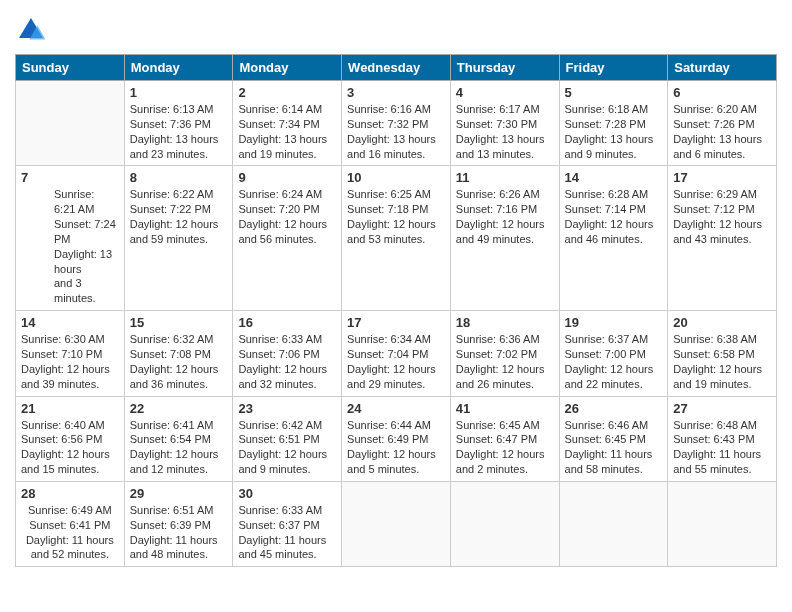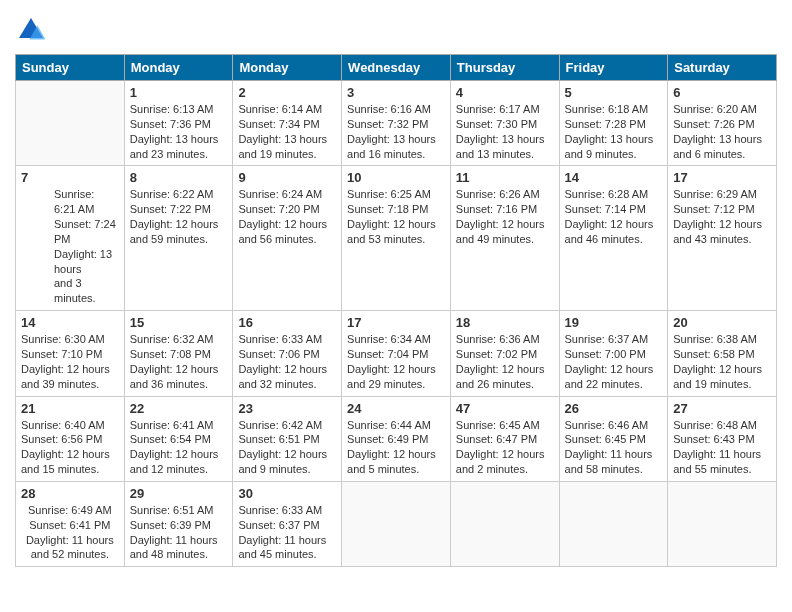--- a/index.html
+++ b/index.html
@@ -305,21 +305,21 @@
 and 9 minutes.</div>
           </td>
           <td>
             <span class="day-number">24</span>
             <div class="cell-info" style="white-space: pre-line;">Sunrise: 6:44 AM
 Sunset: 6:49 PM
 Daylight: 12 hours
 and 5 minutes.</div>
           </td>
           <td>
-            <span class="day-number">47</span>
+            <span class="day-number">41</span>
             <div class="cell-info" style="white-space: pre-line;">Sunrise: 6:45 AM
 Sunset: 6:47 PM
 Daylight: 12 hours
 and 2 minutes.</div>
           </td>
           <td>
             <span class="day-number">26</span>
             <div class="cell-info" style="white-space: pre-line;">Sunrise: 6:46 AM
 Sunset: 6:45 PM
 Daylight: 11 hours

